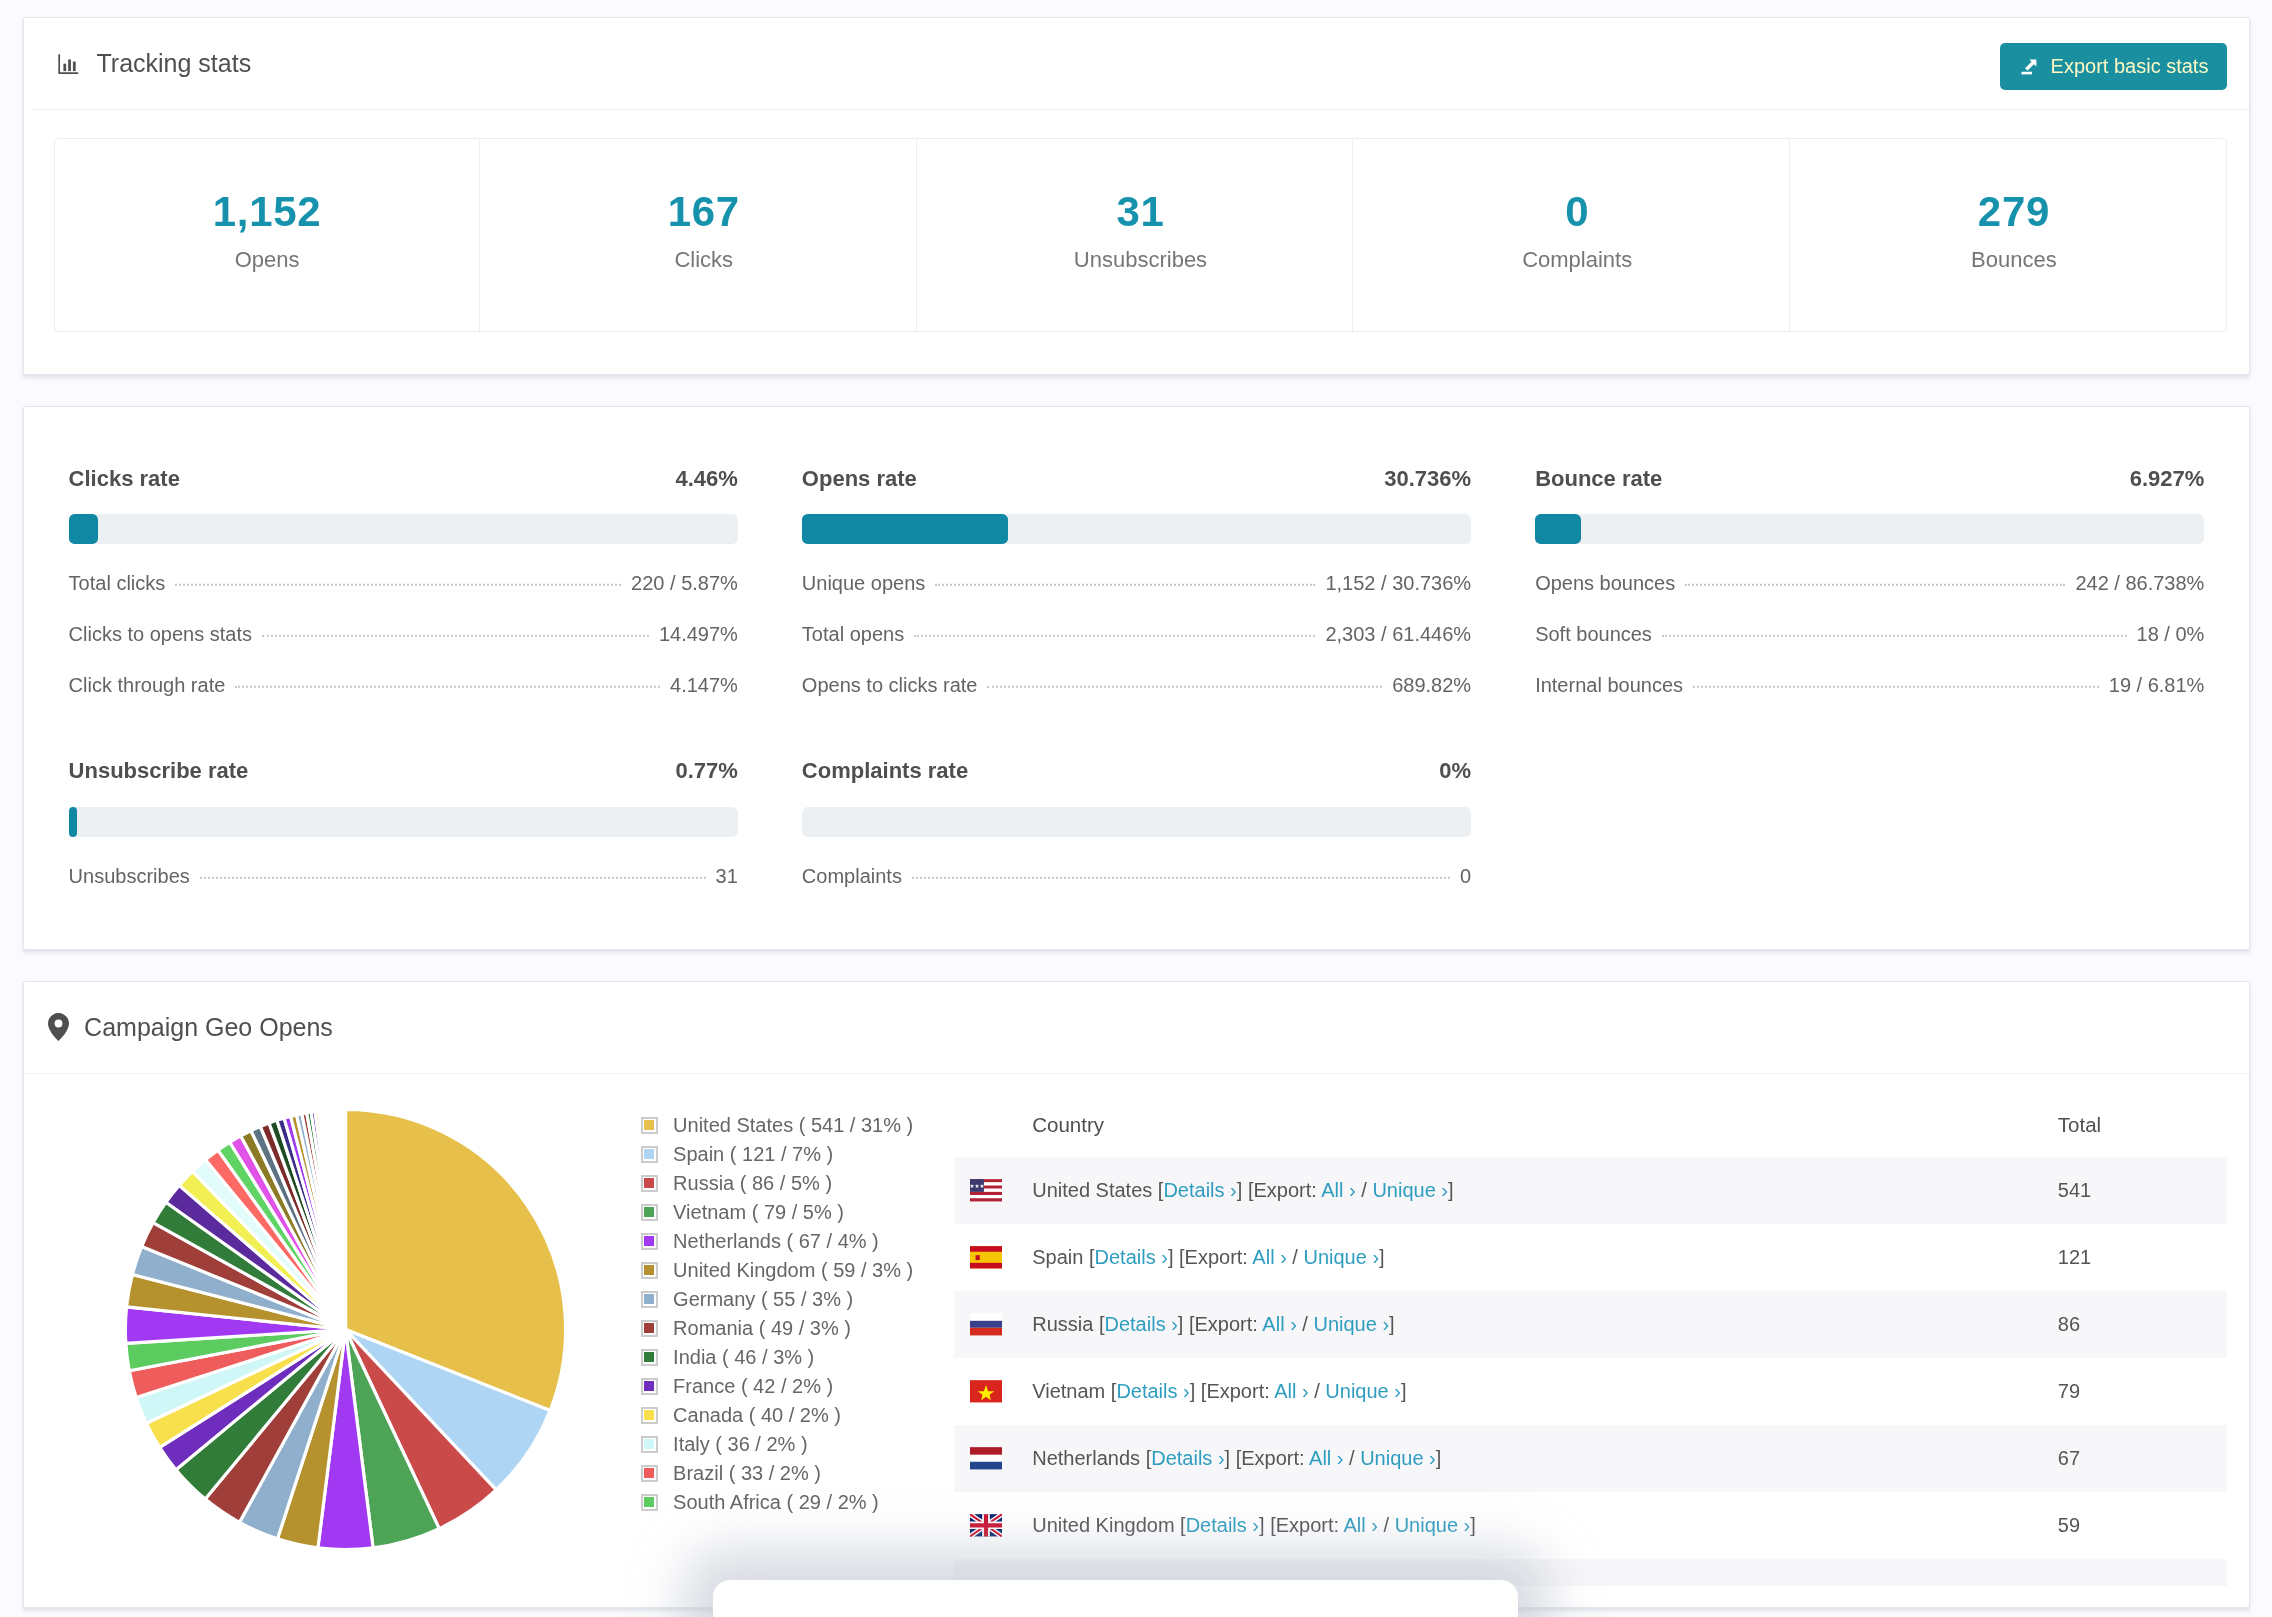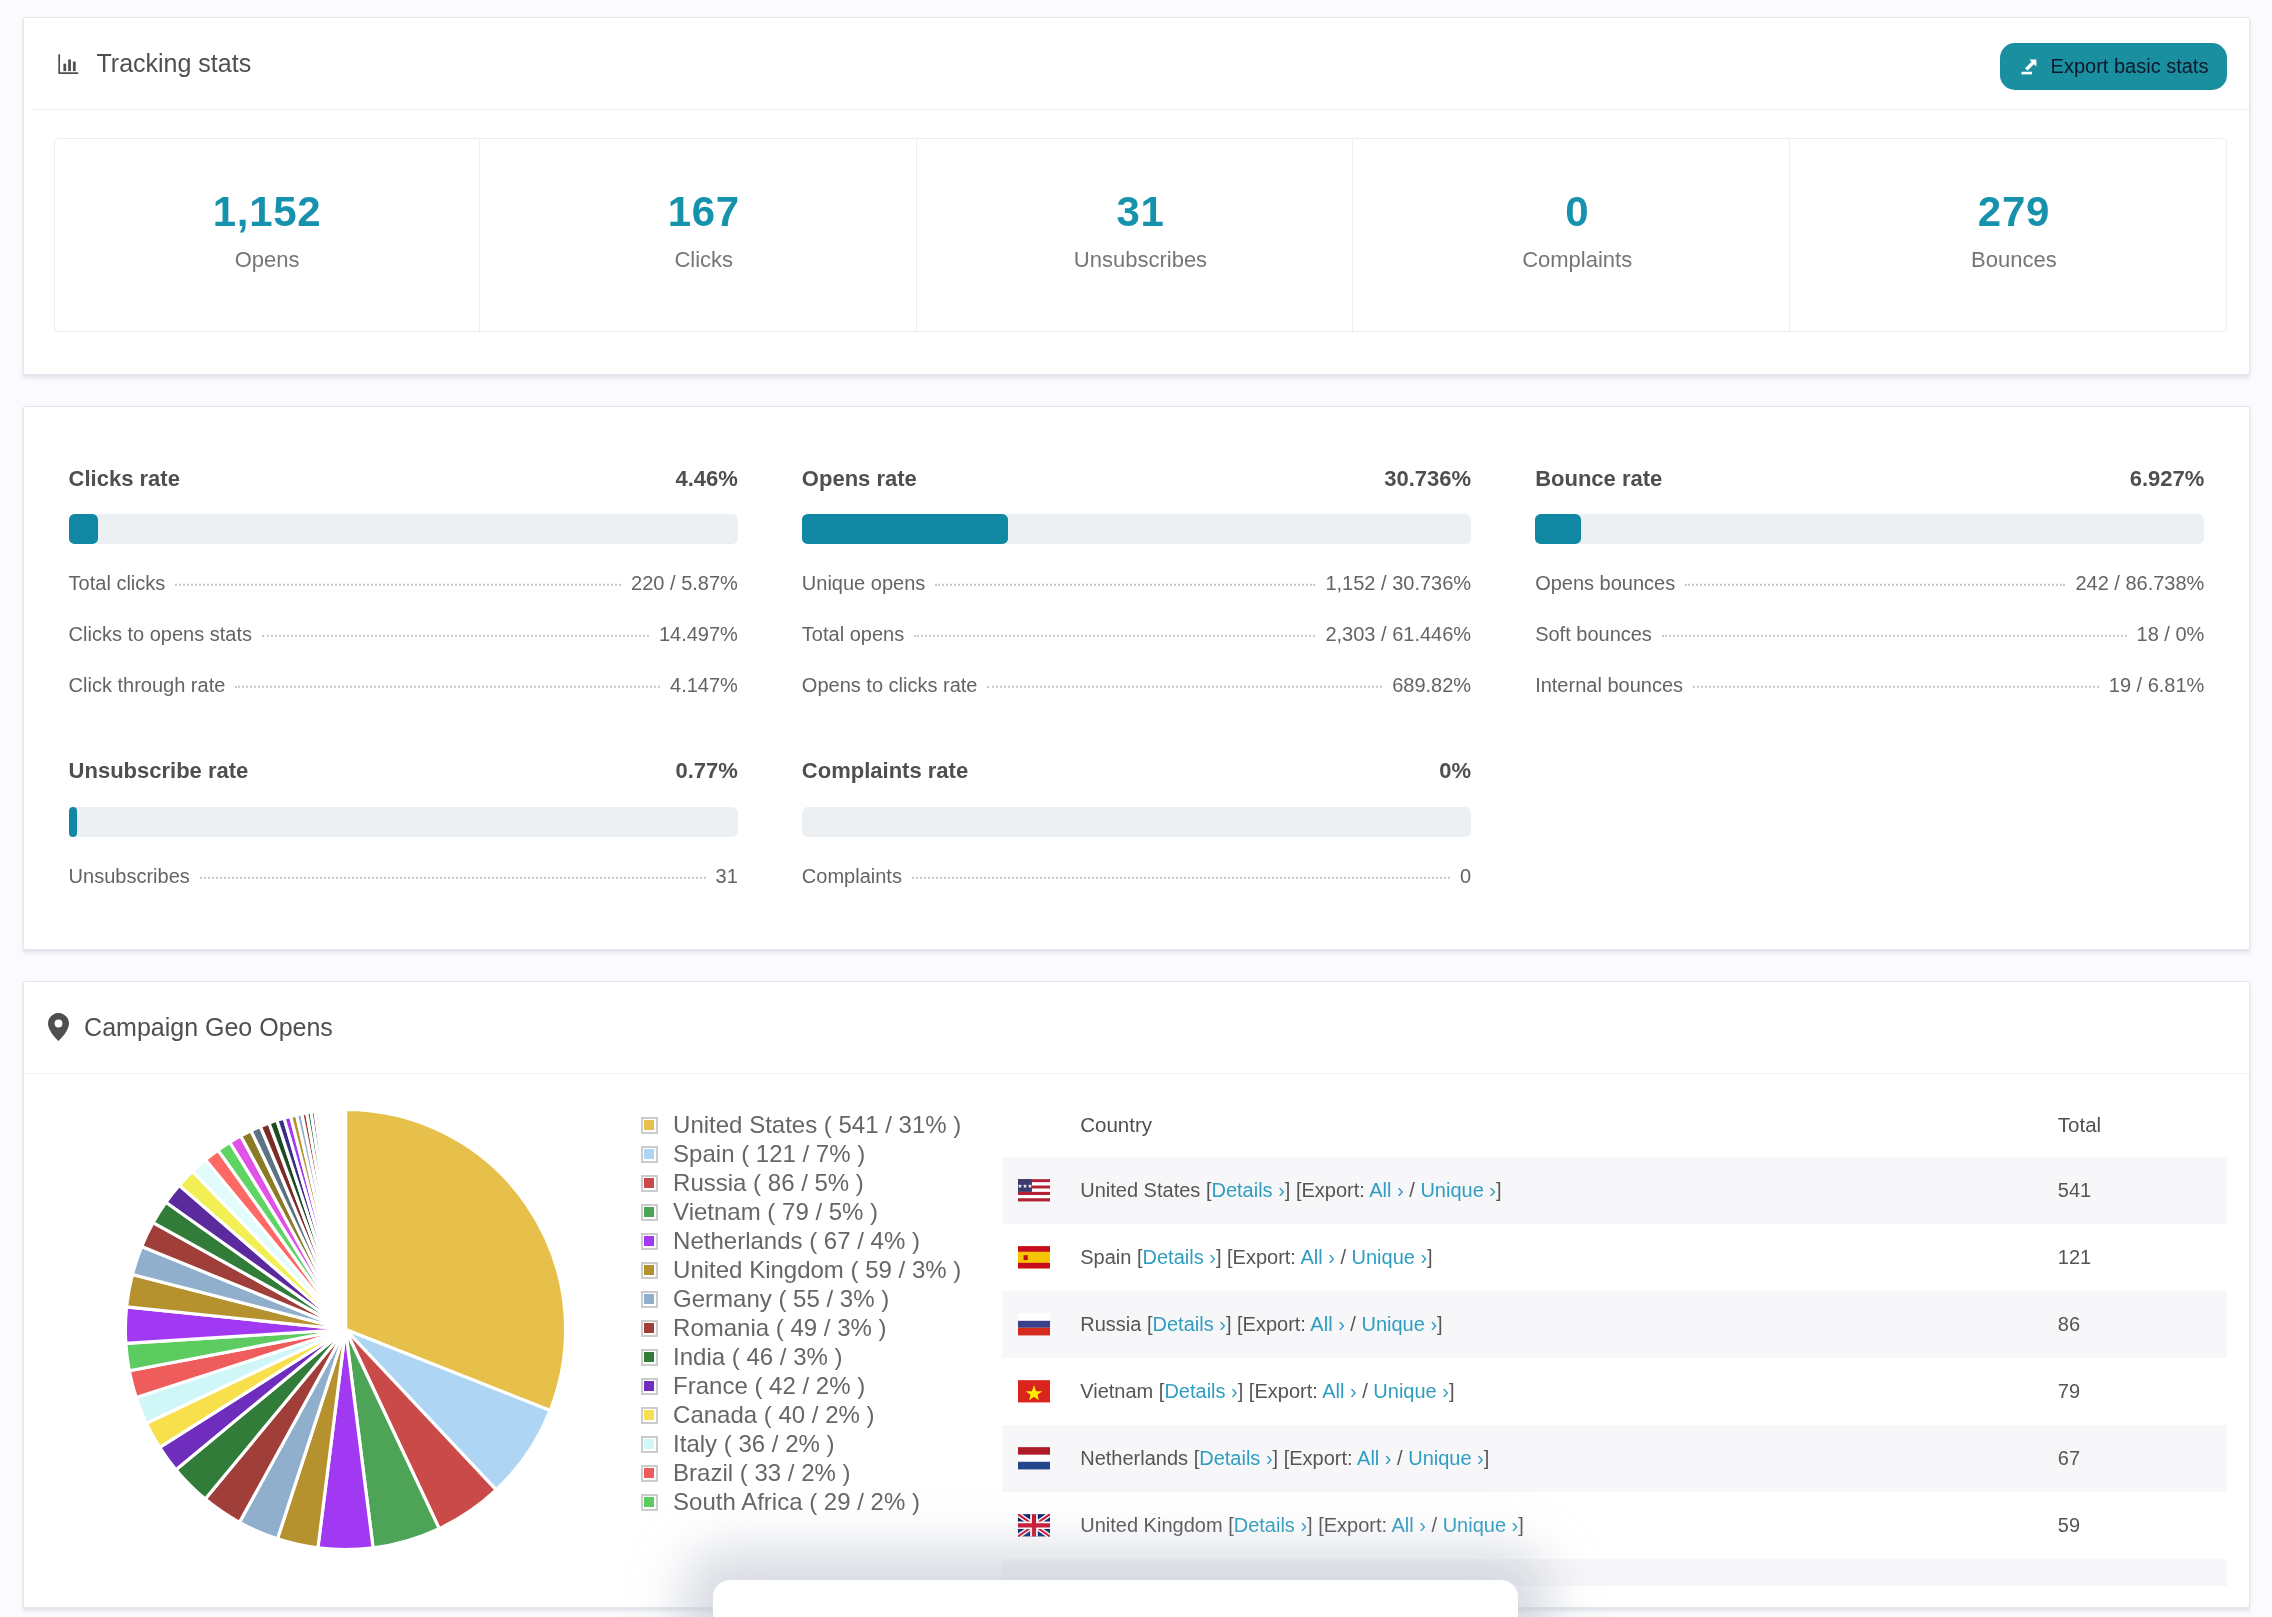--- a/index.html
+++ b/index.html
@@ -8,21 +8,21 @@
     background:#fbfbfd; color:#555; }
   .card { margin:0 22.6px; background:#fff; border:0.7px solid #e4e7ec; border-radius:2.1px;
     box-shadow:0 2.1px 3.5px rgba(175,185,200,.35); position:relative; }
   .card-header { display:flex; align-items:center; gap:15.5px; padding:31px 24px;
     font-size:25px; color:#4f4f4f; border-bottom:1.4px solid #f0f0f2; }
   .card-header svg { flex:0 0 auto; }
 
   
   #card-tracking { margin-top:17px;padding-left:8px; }
   .export-btn { position:absolute; right:22.6px; top:25.4px; display:flex; align-items:center; gap:11.3px;
-    background:#1a8fa0; color:#0f172a; font-size:20px; padding:12px 18.4px; border:none; border-radius:15px;
+    background:#1a8fa0; color:#fef9c3; font-size:20px; padding:12px 18.4px; border:none; border-radius:5px;
     cursor:pointer; font-family:inherit; }
   .stats-row { display:flex; margin:28px 22.6px 42px 22.6px; border:1.4px solid #ecedf0; border-radius:4.2px; background:#fff;gap:12px; }
   .stat-cell { flex:1 1 0; text-align:center; padding:49px 0 58px; border-right:1.4px solid #ecedf0; }
   .stat-cell:last-child { border-right:none; }
   .stat-value { font-size:42px; font-weight:bold; color:#1792ad; letter-spacing:0.7px; }
   .stat-label { font-size:22px; color:#767676; margin-top:11.3px; }
 
   
   #card-rates { margin-top:31px; padding:18.4px 45px 61px 45px; }
   .rates-grid { display:flex; gap:64px; }
@@ -33,21 +33,21 @@
   .rate-fill { position:absolute; left:0; top:0; bottom:0; background:#1088a3; border-radius:5.6px; min-width:0; }
   .rate-rows { margin-top:18.4px; }
   .rate-row { display:flex; align-items:baseline; margin-top:28px; font-size:20px; color:#646464; white-space:nowrap; }
   .leader { flex:1 1 auto; border-bottom:2.1px dotted #c8c8c8; margin:0 10px; transform:translateY(-4.2px); min-width:21px; }
 
   
   #card-geo { margin-top:31px; height:627px; overflow:hidden; }
   .geo-body { display:flex; padding:11.3px 0 0 45px; }
   .pie-wrap { width:455px; height:455px; margin:17px 0 0 49px; flex:0 0 auto; }
   .legend { margin:25.4px 0 0 68px; flex:0 0 auto; }
-  .legend-item { display:flex; align-items:center; gap:15.5px; height:29px; font-size:24px; color:#666; white-space:nowrap; }
+  .legend-item { display:flex; align-items:center; gap:15.5px; height:29px; font-size:20px; color:#666; white-space:nowrap; }
   .legend-swatch { width:17px; height:17px; border:2.1px solid #ccc; background:#fff; padding:1.4px; flex:0 0 auto; }
   .legend-swatch i { display:block; width:100%; height:100%; }
   .geo-table-wrap { flex:1 1 auto; margin:7px 22.6px 0 41px; }
   table.geo { width:100%; border-collapse:collapse; font-size:20px; color:#555; }
   table.geo th { font-weight:normal; text-align:left; color:#4f4f4f; padding:21px 0 20px 0; font-size:20.5px; }
   td.flag-cell { width:78px; padding-left:15.5px; }
   td.flag-cell svg { display:block; }
   tr.geo-row { height:67px; }
   tr.geo-row.odd { background:#f7f7f9; }
   td.country-cell { white-space:nowrap; }

